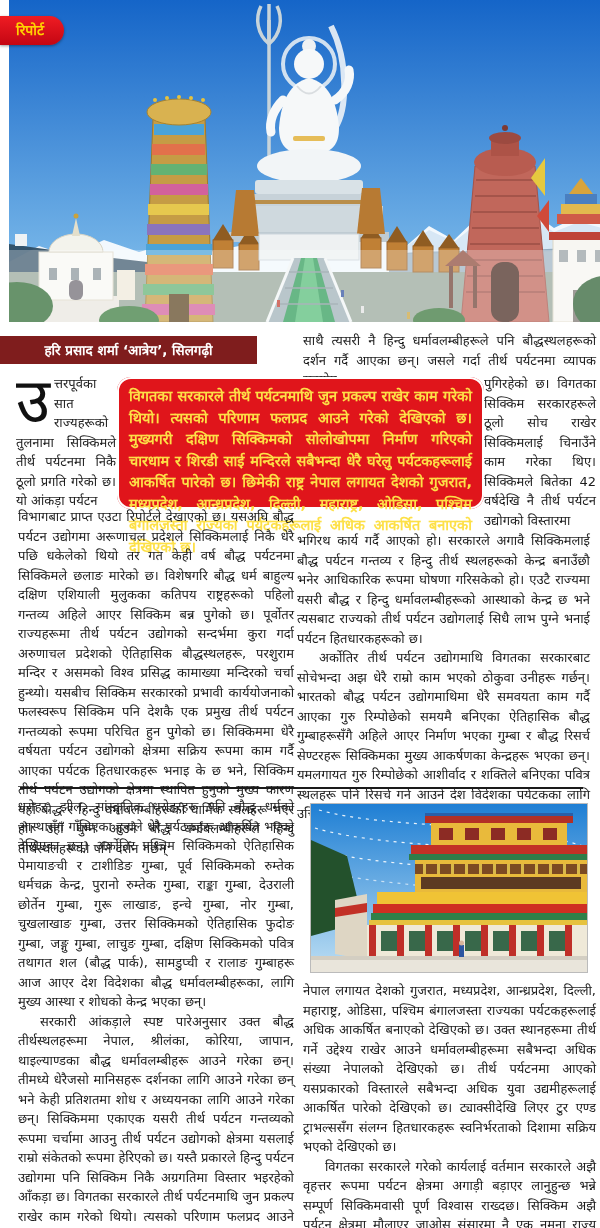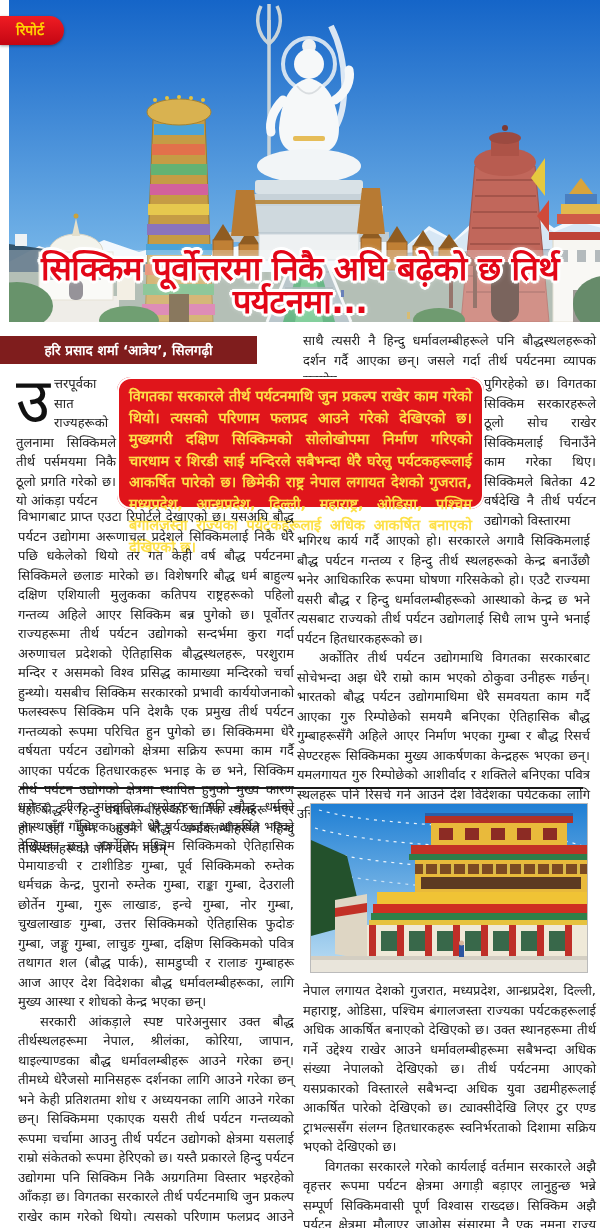--- a/index.html
+++ b/index.html
@@ -190,33 +190,32 @@
         <rect x="268" y="300" width="3" height="7" fill="#c33b2f"></rect>
           <rect x="332" y="290" width="3" height="7" fill="#2f4f9e"></rect>
         <rect x="352" y="306" width="3" height="7" fill="#e3e3e3"></rect>
           <rect x="398" y="312" width="3" height="7" fill="#caa23c"></rect>
       </g>
       <rect x="0" y="250" width="600" height="72" fill="#ffffff" opacity=".28"></rect>
     </svg>
     <div class="abs tag">
       <span>रिपोर्ट</span>
     </div>
-    <h1 class="abs headline">सिक्किम पूर्वोत्तरमा निकै अघि बढ़ेको छ तिर्थ पर्यटनमा...</h1>
   </div>
 
   <div class="abs byline">
     <span>हरि प्रसाद शर्मा ‘आत्रेय’, सिलगढ़ी</span>
   </div>
 
   <div class="abs col" style="left:303px;top:331px;width:293px;">
     <p>साथै त्यसरी नै हिन्दु धर्मावलम्बीहरूले पनि बौद्धस्थलहरूको दर्शन गर्दै आएका छन्। जसले गर्दा तीर्थ पर्यटनमा व्यापक सहयोग</p>
   </div>
 
   <div class="abs col" style="left:16px;top:374px;width:100px;">
-    <p><span class="dropcap">उ</span><span>त्तरपूर्वका सात राज्यहरूको तुलनामा सिक्किमले तीर्थ पर्समयमा निकै ठूलो प्रगति गरेको छ। यो आंकड़ा पर्यटन</span></p>
+    <p><span class="dropcap">उ</span><span>त्तरपूर्वका सात राज्यहरूको तुलनामा सिक्किमले तीर्थ पर्यटनमा निकै ठूलो प्रगति गरेको छ। यो आंकड़ा पर्यटन</span></p>
   </div>
 
   <div class="abs pullquote">
     <span>विगतका सरकारले तीर्थ पर्यटनमाथि जुन प्रकल्प राखेर काम गरेको थियो। त्यसको परिणाम फलप्रद आउने गरेको देखिएको छ। मुख्यगरी दक्षिण सिक्किमको सोलोखोपमा निर्माण गरिएको चारधाम र शिरडी साई मन्दिरले सबैभन्दा धेरै घरेलु पर्यटकहरूलाई आकर्षित पारेको छ। छिमेकी राष्ट्र नेपाल लगायत देशको गुजरात, मध्यप्रदेश, आन्ध्रप्रदेश, दिल्ली, महाराष्ट्र, ओडिसा, पश्चिम बंगालजस्ता राज्यका पर्यटकहरूलाई अधिक आकर्षित बनाएको देखिएको छ।</span>
   </div>
 
   <div class="abs col" style="left:484px;top:374px;width:112px;">
     <p>पुगिरहेको छ। विगतका सिक्किम सरकारहरूले ठूलो सोच राखेर सिक्किमलाई चिनाउँने काम गरेका थिए। सिक्किमले बितेका 42 वर्षदेखि नै तीर्थ पर्यटन उद्योगको विस्तारमा</p>
   </div>
 

